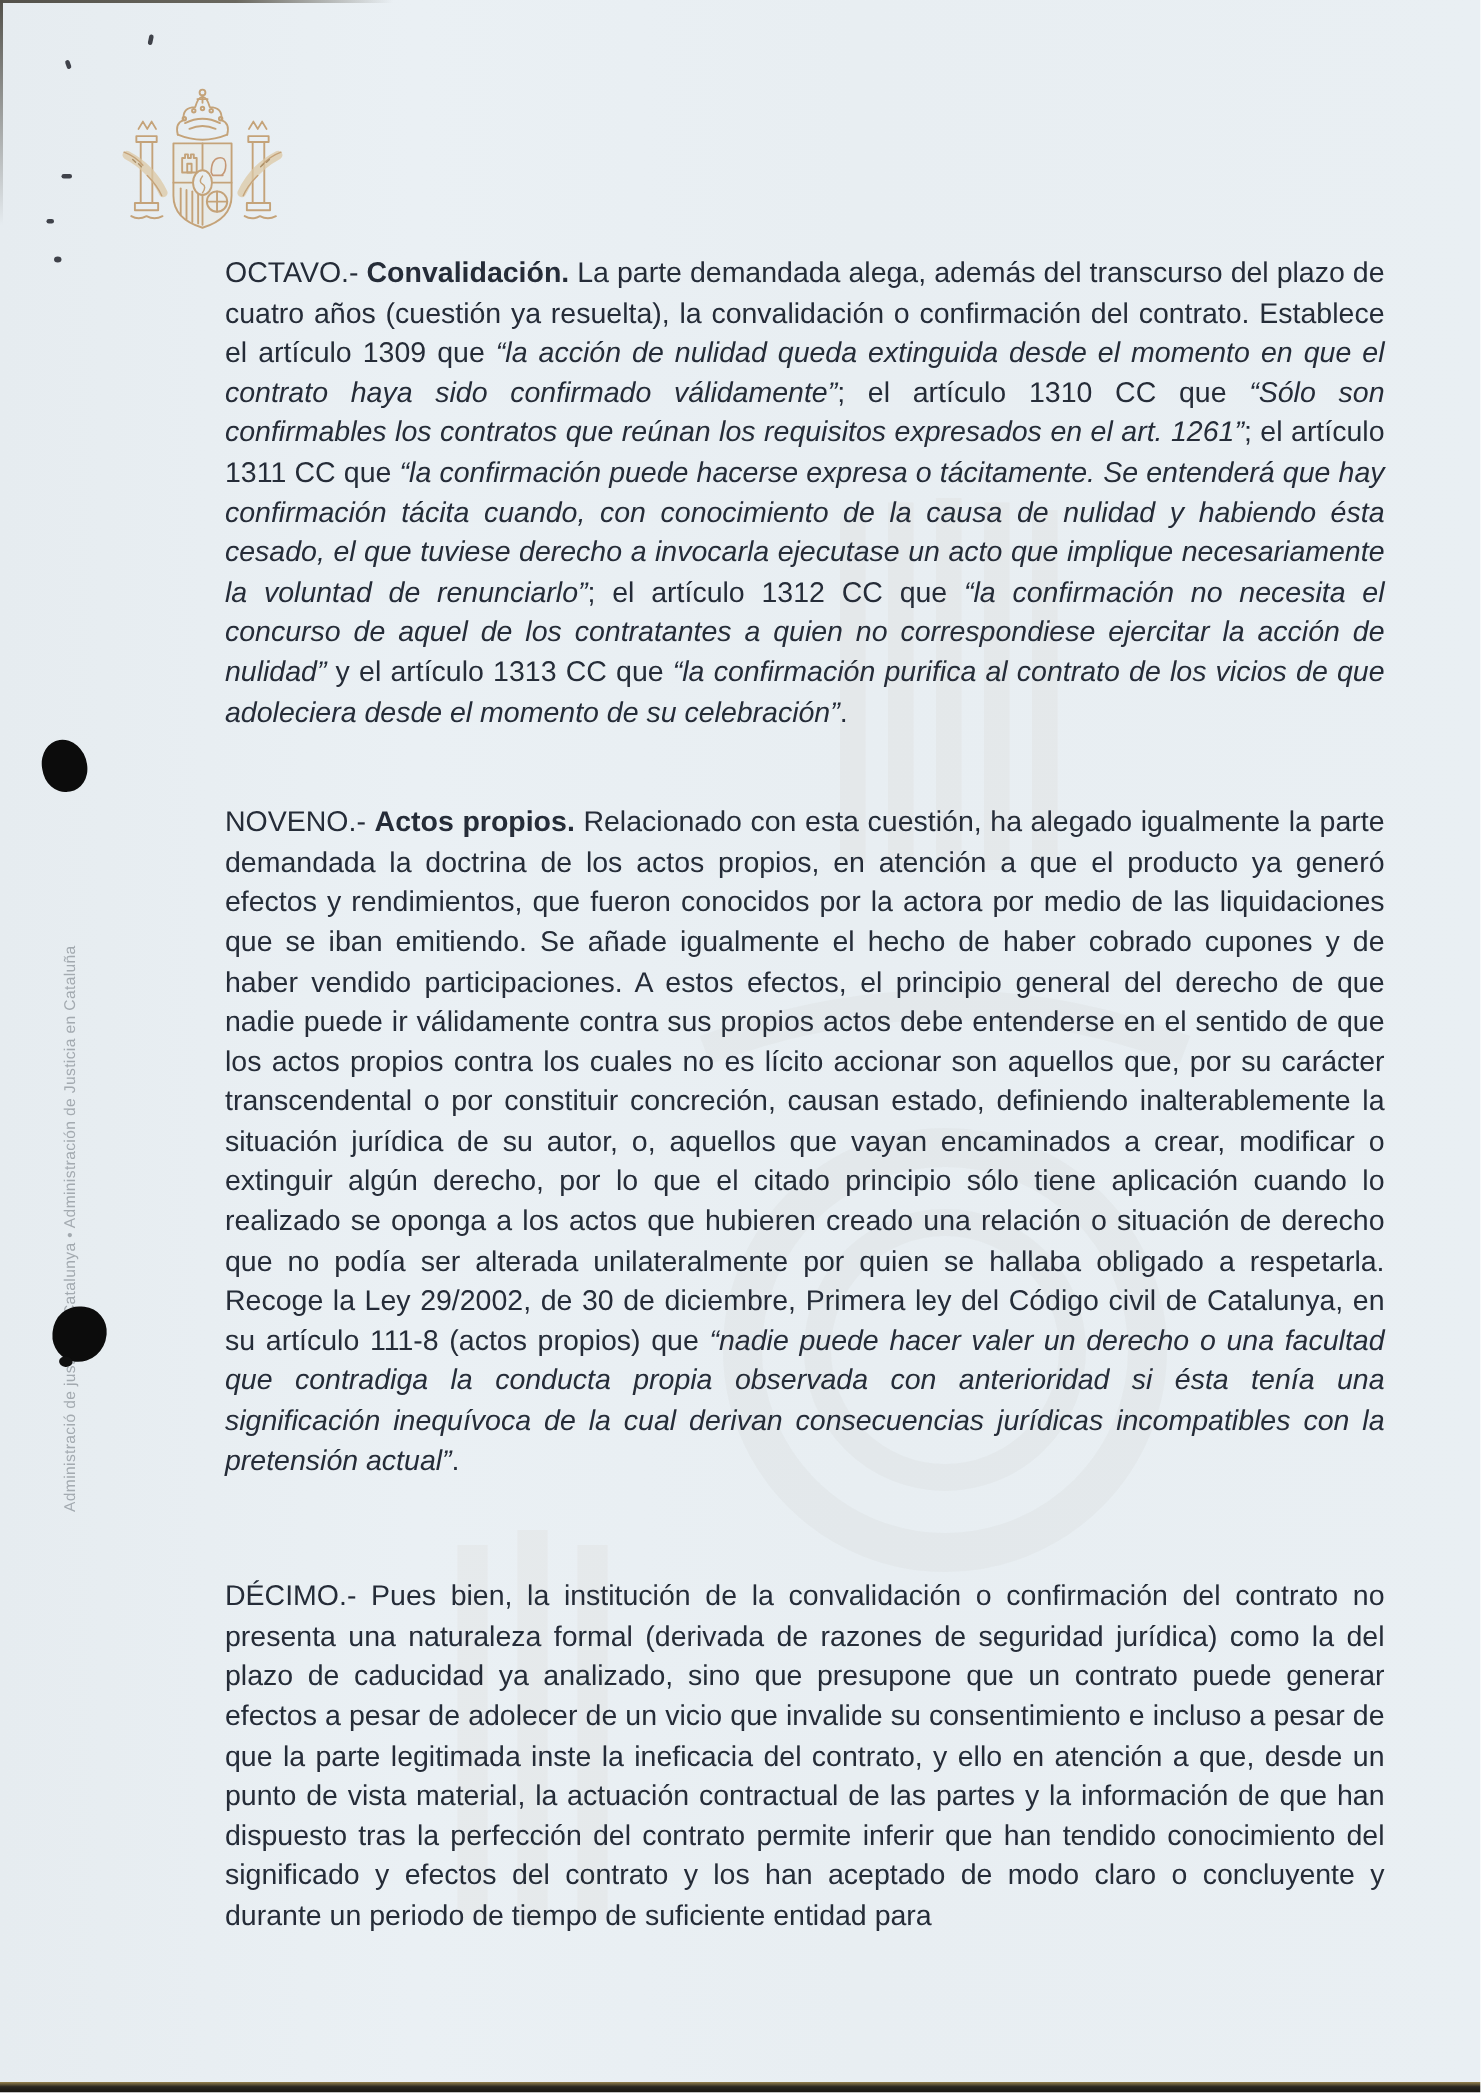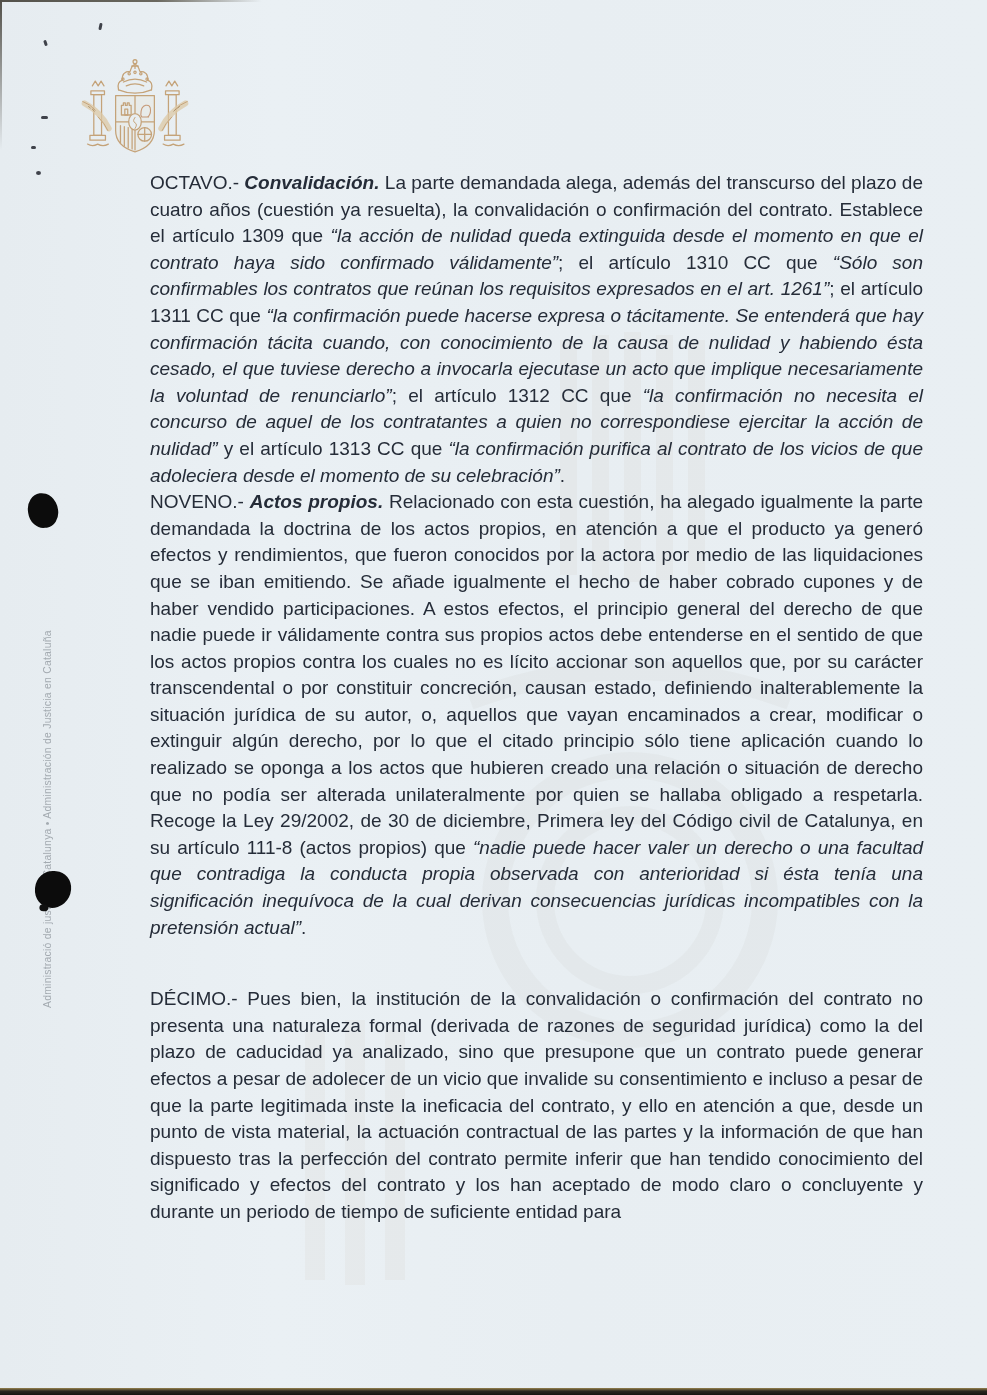--- a/index.html
+++ b/index.html
@@ -48,24 +48,24 @@
 
   
   .watermark{ position:absolute; left:0; top:0; width:987px; height:1395px; pointer-events:none; }
 
   
   .text-block{
     position:absolute; left:150px; top:170px; width:773px; z-index:3;
     font-size:19px; line-height:26.6px; color:#252c38;
     text-align:justify; text-align-last:left;
   }
-  .para + .para{ }
-  .para:nth-of-type(3){ margin-top:45px; }
+  .para + .para{ margin-top:47px; }
+  .para:nth-of-type(3){ margin-top:64px; }
   .run-bold{ font-weight:400; }
-  .run-bold-italic{ font-weight:700; font-style:italic; }
+  .run-bold-italic{ font-weight:700; }
   .run-italic{ font-style:italic; }
 </style>
 </head>
 <body>
 
 <div class="page">
 
   <svg class="watermark" viewBox="0 0 987 1395">
     <g fill="rgba(196,188,168,0.10)">
       <rect x="560" y="340" width="17" height="235"></rect>

